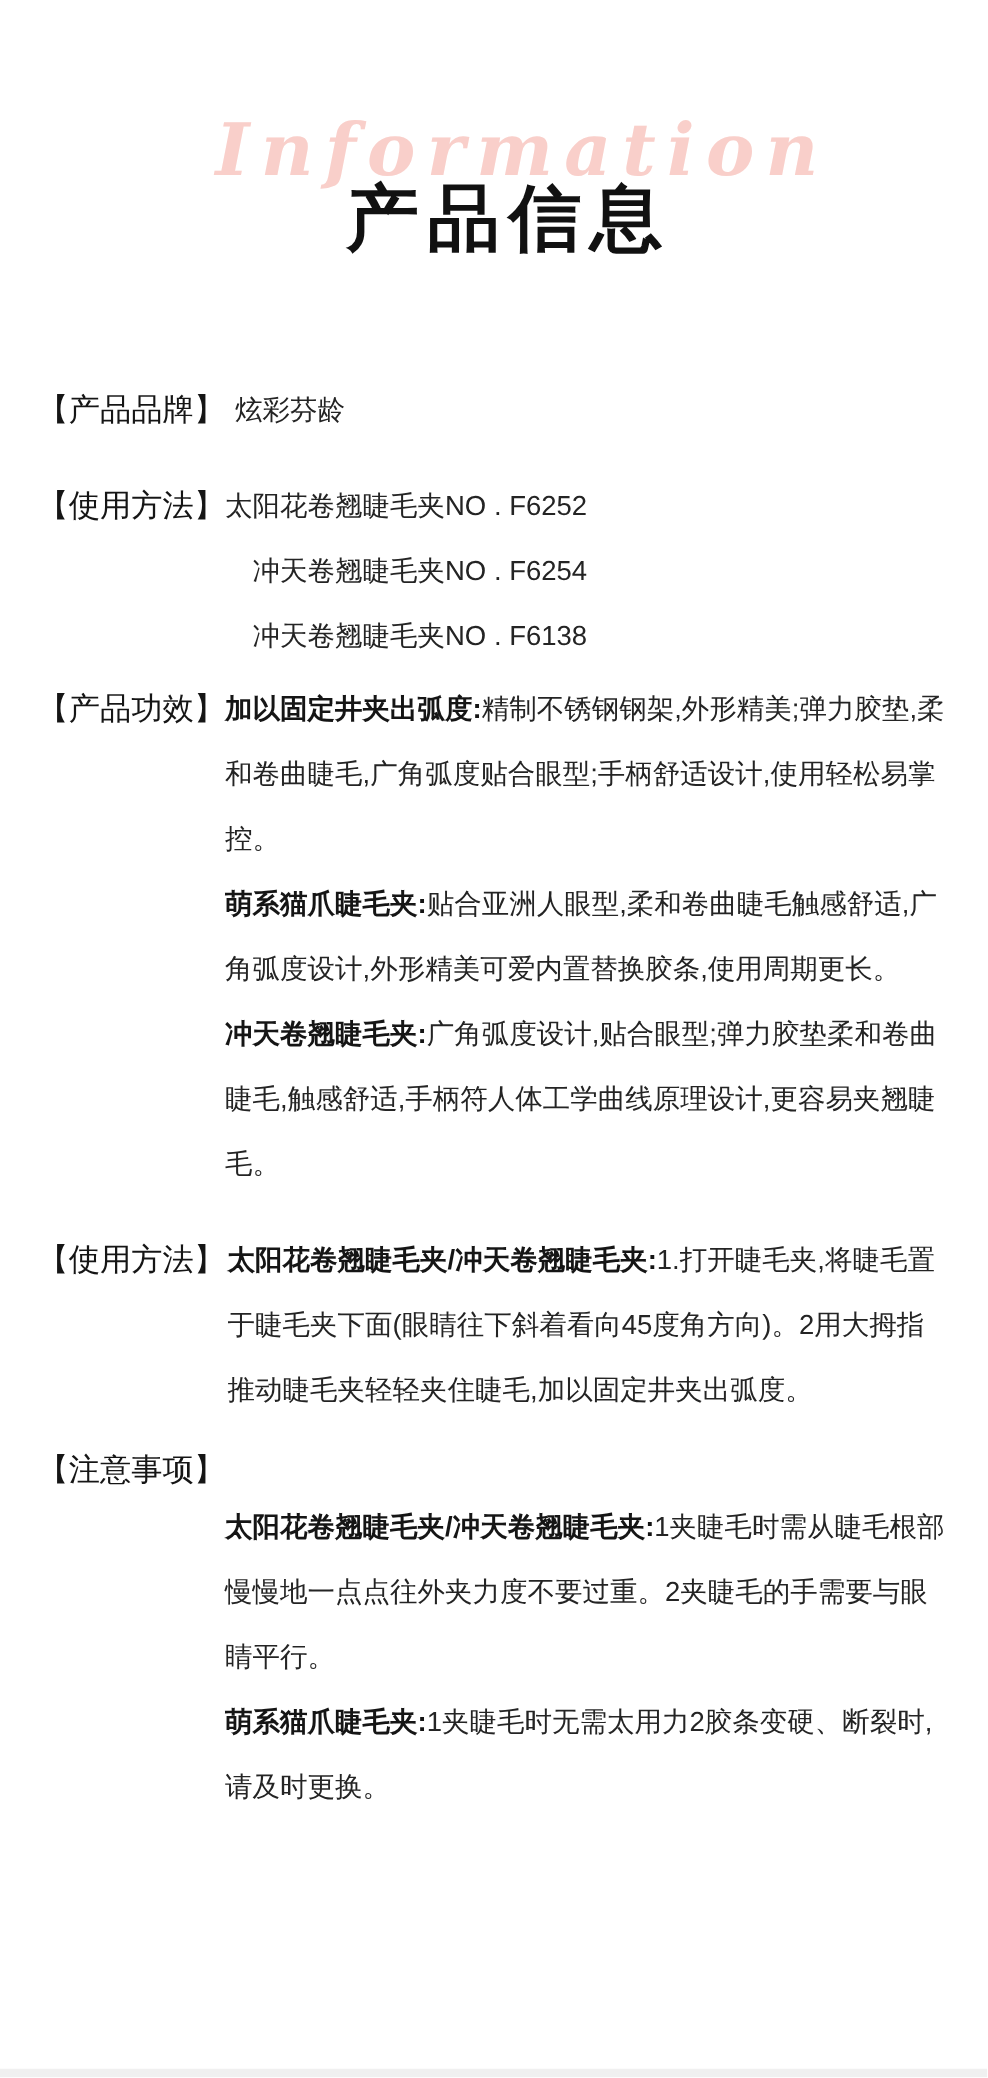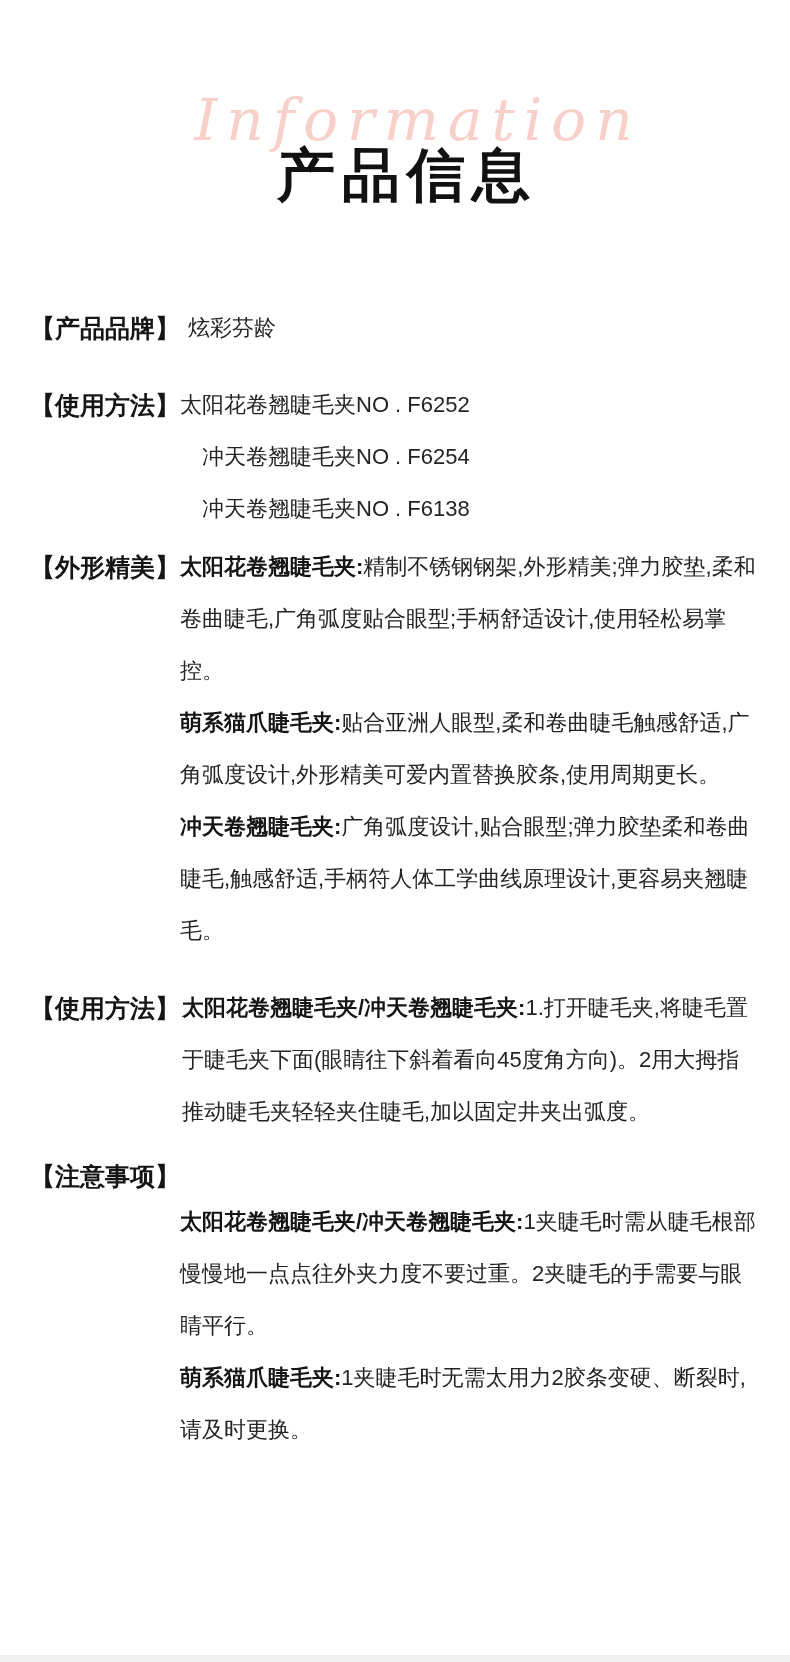--- a/index.html
+++ b/index.html
@@ -11,21 +11,21 @@
     margin: 0 auto;
     background: #ffffff;
     overflow: hidden;
     font-family: "Liberation Sans", "DejaVu Sans", sans-serif;
     color: #1f1f1f;
   }
   .header { text-align: center; padding-top: 92px; }
   .script-heading {
     font-family: "DejaVu Serif", serif;
     font-style: italic;
-    font-weight: 400;
+    font-weight: 700;
     font-size: 58px;
     line-height: 56px;
     letter-spacing: 9px;
     color: #f9cfca;
     white-space: nowrap;
     padding-left: 46px;
   }
   .page-title {
     margin: -4px 0 0 0;
     font-size: 58px;
@@ -34,21 +34,21 @@
     letter-spacing: 7px;
     color: #111111;
     padding-left: 24px;
   }
   .sections { margin-top: 96px; padding: 0 30px; }
   .section { display: flex; align-items: flex-start; }
   .section .label {
     flex: 0 0 150px;
     width: 150px;
     font-size: 25px;
-    font-weight: 700;
+    font-weight: 400;
     line-height: 52px;
     white-space: nowrap;
     color: #151515;
   }
   .section .content {
     width: 578px;
     font-size: 22px;
     line-height: 52px;
     color: #242424;
   }
@@ -93,23 +93,23 @@
       <div class="content name-lines">
         <div class="name-inner">
           <div class="name-line">太阳花卷翘睫毛夹NO . F6252</div>
           <div class="name-line">冲天卷翘睫毛夹NO . F6254</div>
           <div class="name-line">冲天卷翘睫毛夹NO . F6138</div>
         </div>
       </div>
     </section>
 
     <section class="section sec-effects">
-      <div class="label">【外形精美】</div>
+      <div class="label">【产品功效】</div>
       <div class="content">
-        <p class="para"><span class="lead">太阳花卷翘睫毛夹:</span><span>精制不锈钢钢架,外形精美;弹力胶垫,柔和卷曲睫毛,广角弧度贴合眼型;手柄舒适设计,使用轻松易掌控。</span></p>
+        <p class="para"><span class="lead">加以固定井夹出弧度:</span><span>精制不锈钢钢架,外形精美;弹力胶垫,柔和卷曲睫毛,广角弧度贴合眼型;手柄舒适设计,使用轻松易掌控。</span></p>
         <p class="para"><span class="lead">萌系猫爪睫毛夹:</span><span>贴合亚洲人眼型,柔和卷曲睫毛触感舒适,广角弧度设计,外形精美可爱内置替换胶条,使用周期更长。</span></p>
         <p class="para"><span class="lead">冲天卷翘睫毛夹:</span><span>广角弧度设计,贴合眼型;弹力胶垫柔和卷曲睫毛,触感舒适,手柄符人体工学曲线原理设计,更容易夹翘睫毛。</span></p>
       </div>
     </section>
 
     <section class="section sec-usage">
       <div class="label">【使用方法】</div>
       <div class="content">
         <p class="para"><span class="lead">太阳花卷翘睫毛夹/冲天卷翘睫毛夹:</span><span>1.打开睫毛夹,将睫毛置于睫毛夹下面(眼睛往下斜着看向45度角方向)。2用大拇指推动睫毛夹轻轻夹住睫毛,加以固定井夹出弧度。</span></p>
       </div>

